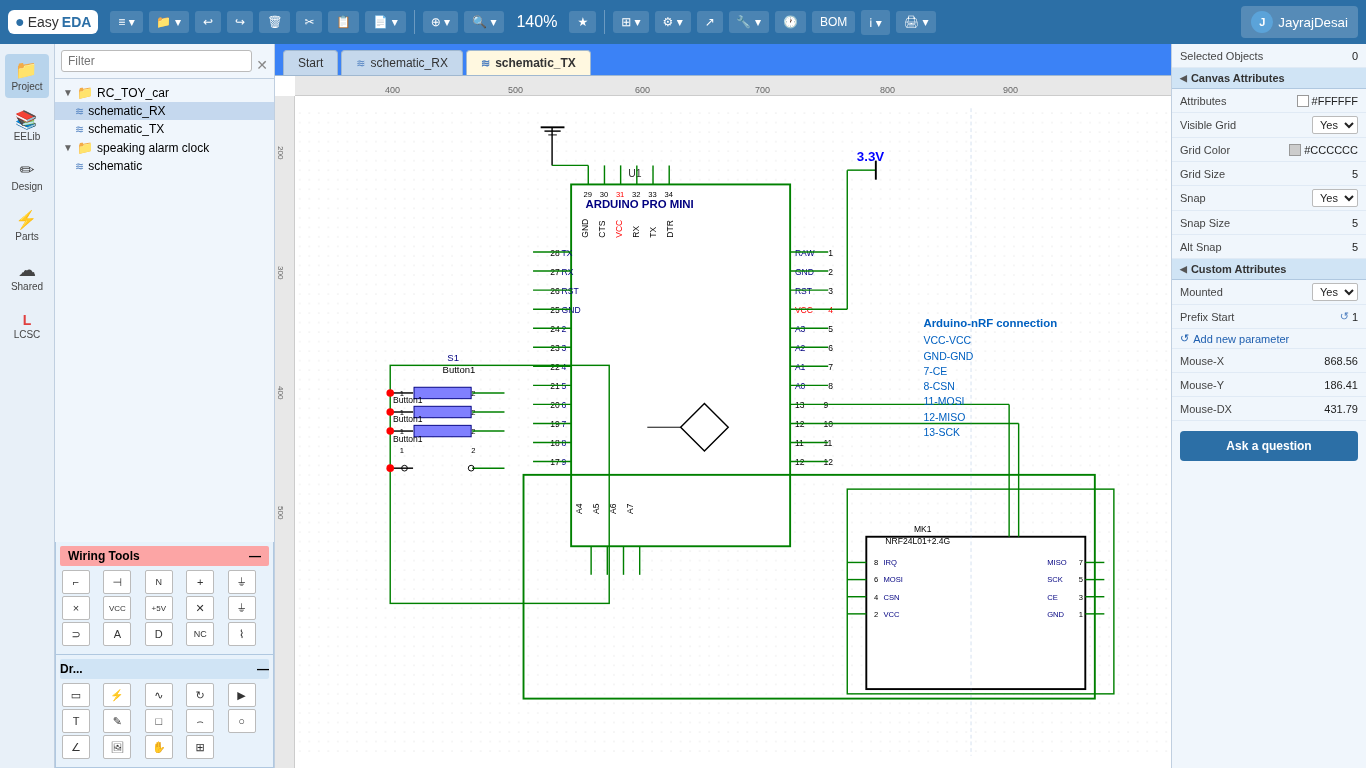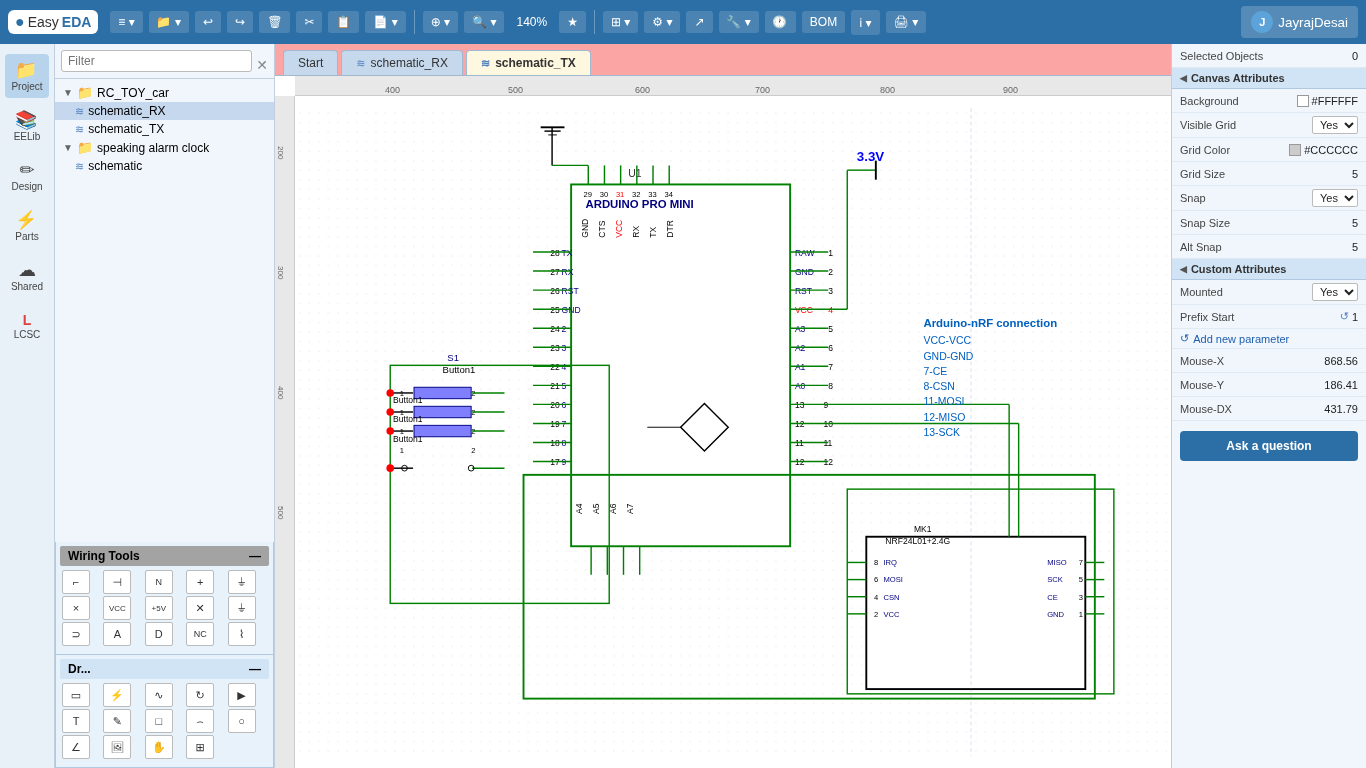--- a/index.html
+++ b/index.html
@@ -34,21 +34,21 @@
       color: white;
       padding: 4px 8px;
       cursor: pointer;
       font-size: 12px;
       display: flex;
       align-items: center;
       gap: 3px;
       white-space: nowrap;
     }
     .tb-sep { width: 1px; height: 24px; background: rgba(255,255,255,0.3); margin: 0 2px; }
-    .tb-zoom { color: white; font-size: 12px; padding: 4px 6px; }
+    .tb-zoom { color: white; font-size: 16px; padding: 4px 6px; }
     #user-btn {
       margin-left: auto;
       background: rgba(255,255,255,0.2);
       border: none;
       border-radius: 4px;
       color: white;
       padding: 5px 10px;
       cursor: pointer;
       display: flex;
       align-items: center;
@@ -156,21 +156,21 @@
     #wiring-panel {
       background: #e8f2fb;
       border: 1px solid #b0c8e0;
       border-top: none;
       padding: 4px;
     }
     #wiring-header {
       display: flex;
       align-items: center;
       justify-content: space-between;
-      background: #a3a3a3;
+      background: #fca5a5;
       padding: 3px 8px;
       font-size: 12px;
       font-weight: bold;
       cursor: pointer;
       border-radius: 2px;
       gap: 20px;
     }
     .wiring-tools-grid {
       display: grid;
       grid-template-columns: repeat(5, 1fr);
@@ -195,21 +195,21 @@
       background: #e8f2fb;
       border: 1px solid #b0c8e0;
       border-top: none;
       padding: 4px;
     }
     #drawing-header {
       display: flex;
       align-items: center;
       justify-content: space-between;
       background: #d0e4f5;
-      padding: 3px 8px;
+      padding: 3px 0;
       font-size: 12px;
       font-weight: bold;
       cursor: pointer;
       border-radius: 2px;
     }
     .drawing-tools-grid {
       display: grid;
       grid-template-columns: repeat(5, 1fr);
       gap: 2px;
       padding: 4px 2px;
@@ -230,21 +230,21 @@
     
     #canvas-area {
       flex: 1;
       display: flex;
       flex-direction: column;
       overflow: hidden;
     }
 
     
     #tab-bar {
-      background: #fca5a5;
+      background: #3b82f6;
       border-bottom: 1px solid #a0b8d0;
       display: flex;
       align-items: flex-end;
       padding: 0 8px;
       height: 32px;
       flex-shrink: 0;
     }
     .tab {
       padding: 5px 14px;
       border: 1px solid #a0b8d0;
@@ -824,21 +824,21 @@
       <span class="rp-label">Selected Objects</span>
       <span class="rp-selected-count">0</span>
     </div>
 
     <div class="rp-section-header">
       <span class="rp-triangle">◀</span>
       <span>Canvas Attributes</span>
     </div>
 
     <div class="rp-row">
-      <span class="rp-label">Background</span>
+      <span class="rp-label">Attributes</span>
       <span style="display:inline-block;width:12px;height:12px;background:#FFFFFF;border:1px solid #999;margin-right:3px;vertical-align:middle;"></span>
       <span class="rp-value">#FFFFFF</span>
     </div>
 
     <div class="rp-row">
       <span class="rp-label">Visible Grid</span>
       <select class="rp-select">
         <option>Yes</option>
         <option>No</option>
       </select>

